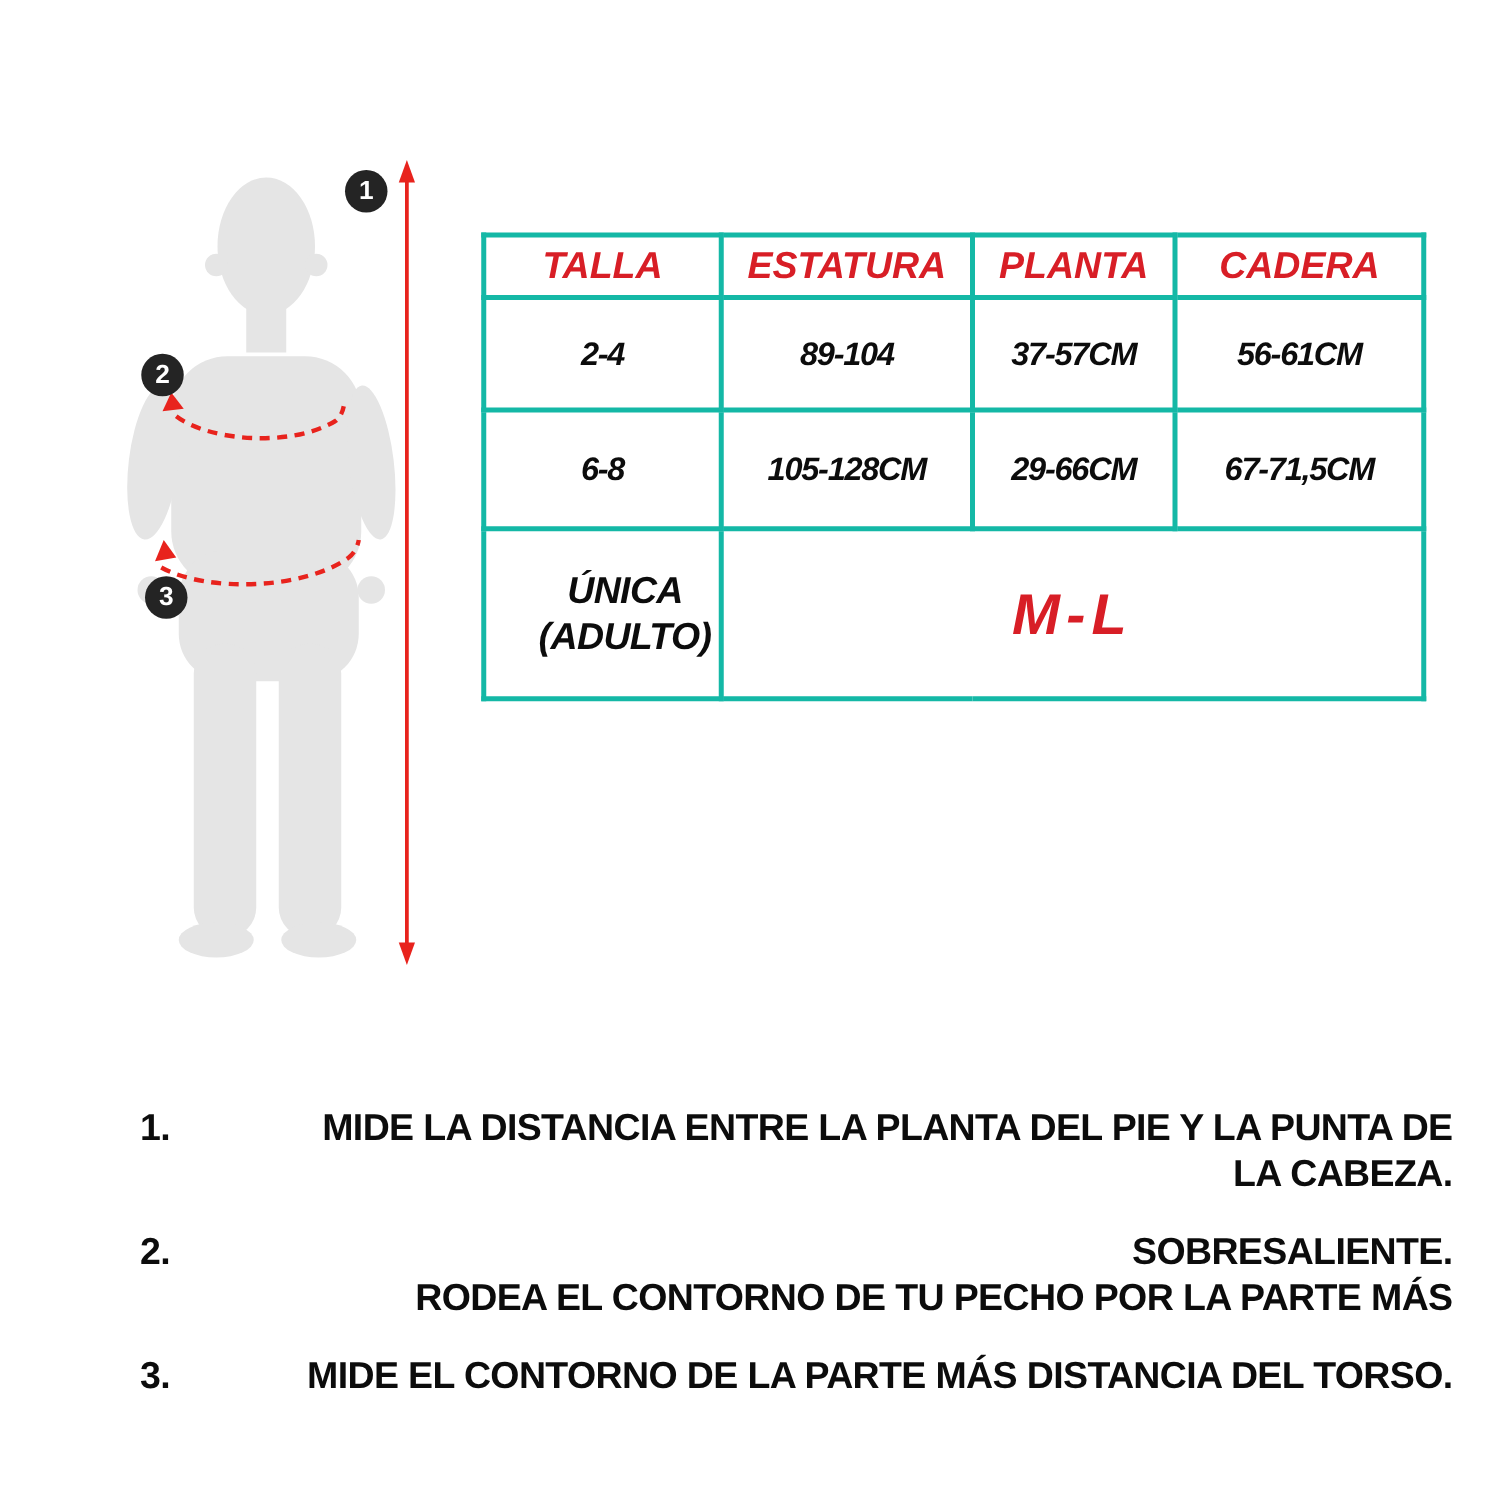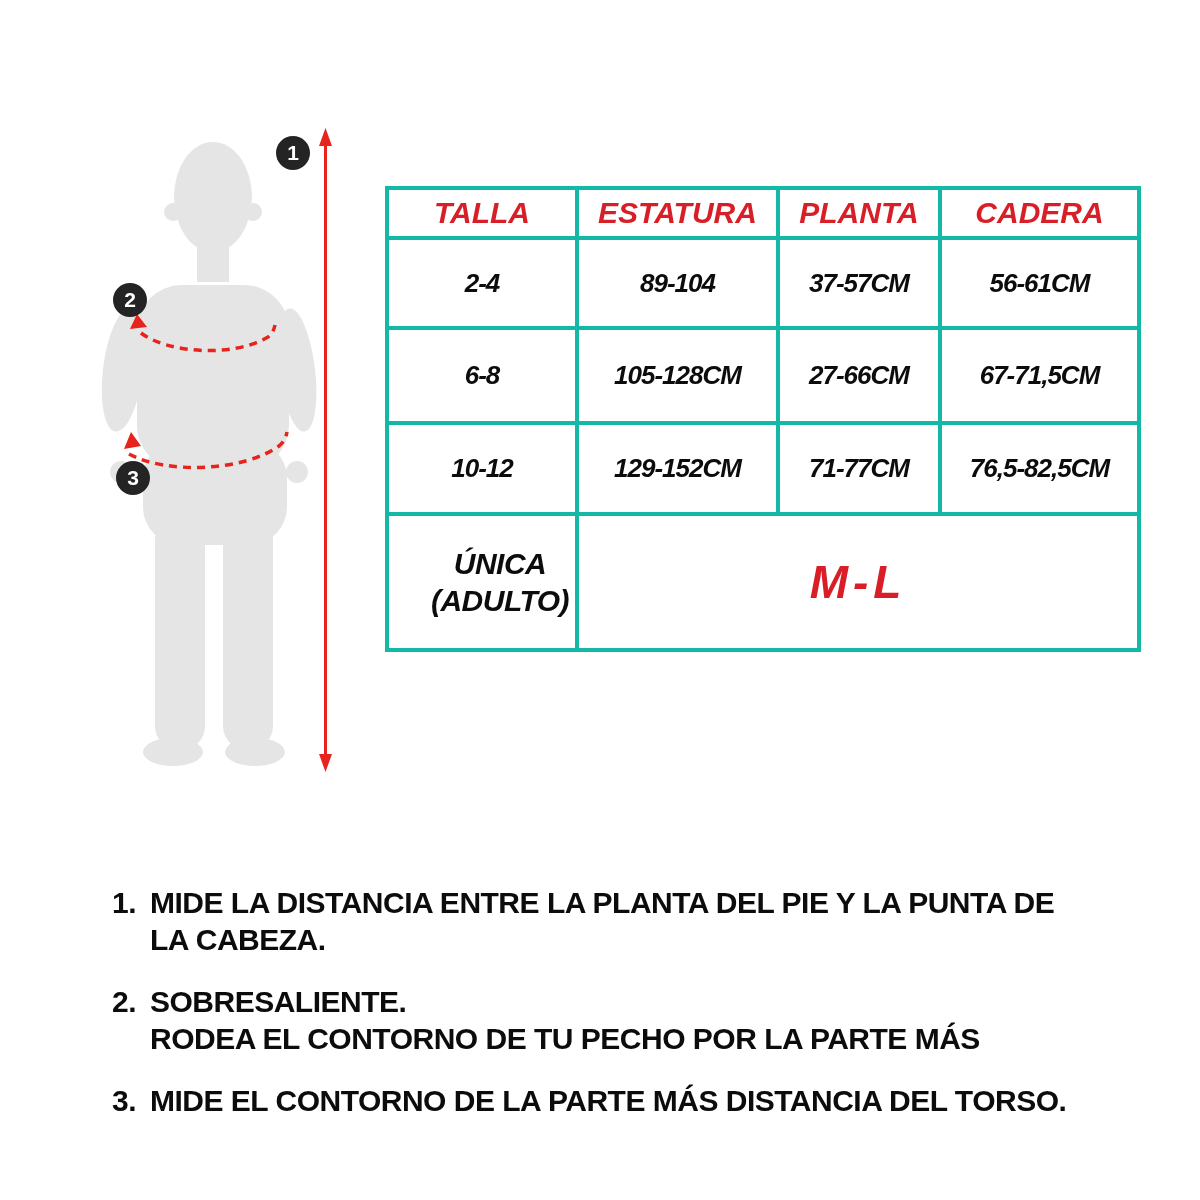--- a/index.html
+++ b/index.html
@@ -51,21 +51,21 @@
 
   
   .instructions{
     position:absolute;left:112px;top:884px;width:1050px;
     color:#0c0c0c;font-weight:900;font-size:30px;line-height:37px;
     letter-spacing:-0.5px;
   }
   .instruction{display:flex;margin-bottom:25px;}
   .instruction .num{flex:0 0 38px;}
   .instruction .lines{flex:1;}
-  .instruction .line{display:block;}
+  .instruction .line{display:block;text-align:right;}
 </style>
 </head>
 <body>
 
 <div class="stage">
 
   <svg class="figure-svg" viewBox="0 0 260 660" aria-hidden="true">
     <g fill="#e5e5e5">
       <ellipse cx="128" cy="77" rx="39" ry="55"></ellipse>
       <circle cx="88" cy="92" r="9"></circle>
@@ -117,28 +117,22 @@
       </tr>
       <tr class="r-1">
         <td>2-4</td>
         <td>89-104</td>
         <td>37-57CM</td>
         <td>56-61CM</td>
       </tr>
       <tr class="r-2">
         <td>6-8</td>
         <td>105-128CM</td>
-        <td>27-66CM</td>
+        <td>29-66CM</td>
         <td>67-71,5CM</td>
-      </tr>
-      <tr class="r-3">
-        <td>10-12</td>
-        <td>129-152CM</td>
-        <td>71-77CM</td>
-        <td>76,5-82,5CM</td>
       </tr>
       <tr class="r-4">
         <td class="adult-label" style="font-size:30px;letter-spacing:-0.5px;">
           <div>ÚNICA</div>
           <div>(ADULTO)</div>
         </td>
         <td class="adult-value" colspan="3">M-L</td>
       </tr>
     </tbody>
   </table>

